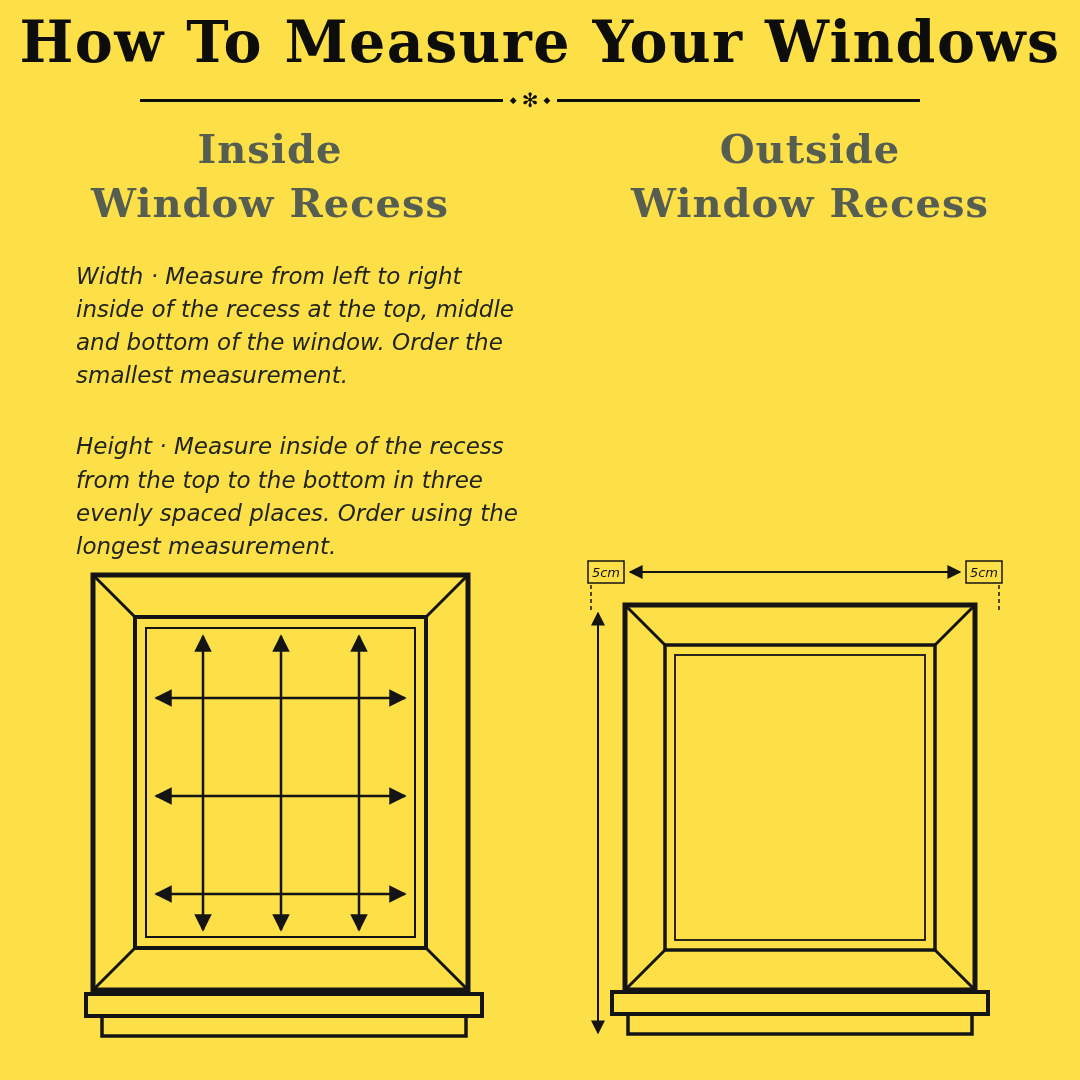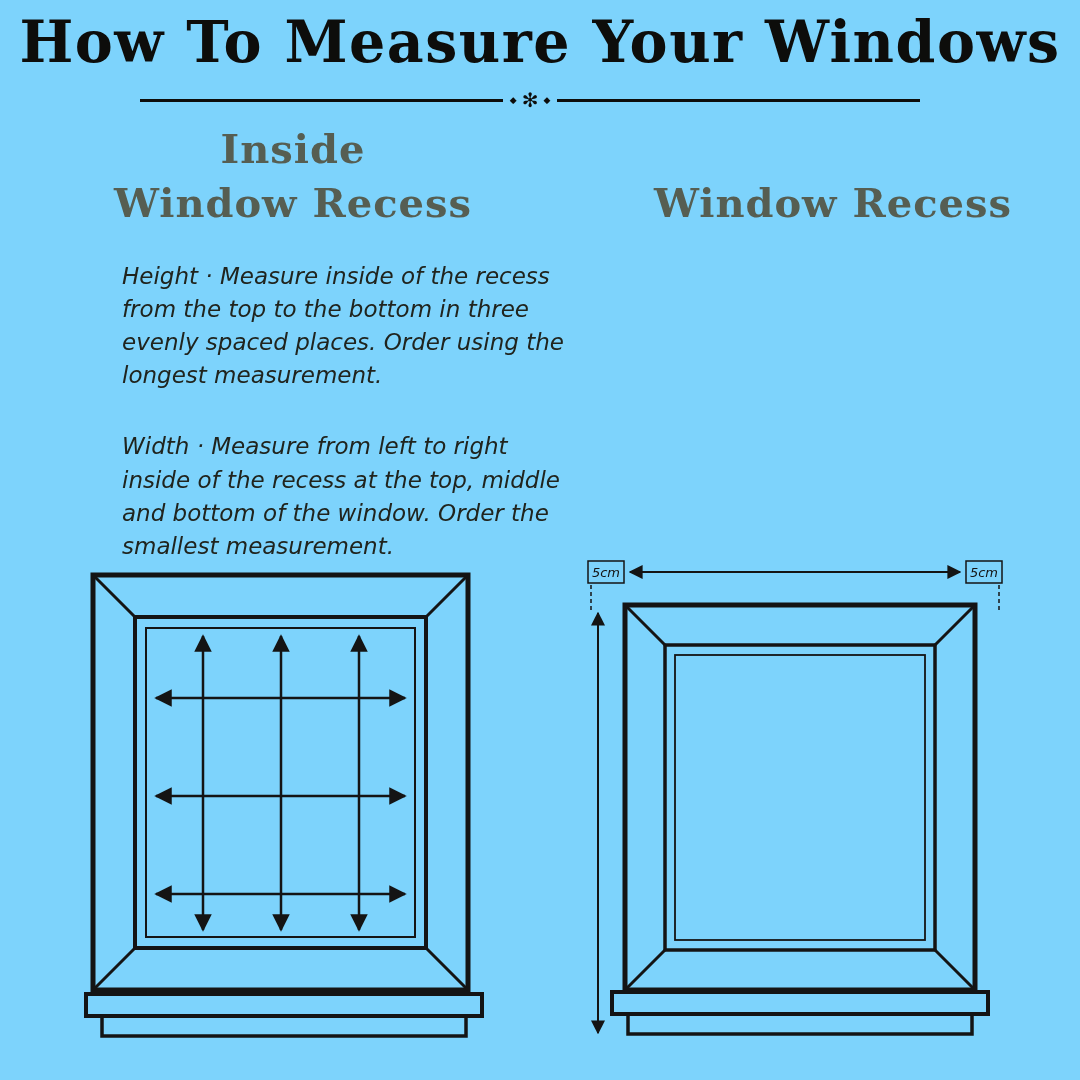--- a/index.html
+++ b/index.html
@@ -5,21 +5,21 @@
   * { margin:0; padding:0; box-sizing:border-box; }
   html,body { width:1080px; height:1080px; }
   body {
     background:#c6d1c0;
     font-family:"DejaVu Sans", sans-serif;
     color:#1d211c;
   }
   .poster {
     position:relative;
     width:1080px; height:1080px;
-    background:#7dd3fc;
+    background:#fde047;
     overflow:hidden;
   }
   .title {
     position:absolute; top:8px; left:0; width:100%;
     text-align:center;
     font-family:"DejaVu Serif", serif;
     font-weight:700;
     font-size:57px;
     letter-spacing:1.5px;
     color:#0d0d0b;
@@ -31,21 +31,21 @@
     color:#0d0d0b;
   }
   .divider .line { flex:1; height:0; border-top:3px solid #0d0d0b; }
   .divider .orn { display:flex; align-items:center; gap:5px; line-height:1; }
   .divider .orn .side { font-size:9px; }
   .divider .orn .center { font-size:20px; }
   .cols {
     position:absolute; top:122px; left:0; width:1080px;
     display:flex;
   }
-  .col { width:540px;padding-left:46px; }
+  .col { width:540px; }
   .col h2 {
     text-align:center;
     font-family:"DejaVu Serif", serif;
     font-weight:700;
     font-size:40px;
     line-height:1.35;
     letter-spacing:1px;
     color:#565e52;
   }
   .col .body {
@@ -84,27 +84,27 @@
     <span class="line"></span>
   </div>
 
   <div class="cols">
     <section class="col inside">
       <h2>
         <span>Inside</span><br>
         <span>Window Recess</span>
       </h2>
       <div class="body">
+        <p>Width · Measure from left to right inside of the recess at the top, middle and bottom of the window. Order the smallest measurement.</p>
         <p>Height · Measure inside of the recess from the top to the bottom in three evenly spaced places. Order using the longest measurement.</p>
-        <p>Width · Measure from left to right inside of the recess at the top, middle and bottom of the window. Order the smallest measurement.</p>
       </div>
     </section>
     <section class="col outside">
       <h2>
-        <br>
+        <span>Outside</span><br>
         <span>Window Recess</span>
       </h2>
       <div class="body">
       </div>
     </section>
   </div>
 
   <svg class="diagram" style="left:78px; top:570px;" width="420" height="470" viewBox="0 0 420 470">
     <defs>
       <marker id="ahL" viewBox="0 0 10 10" refX="9" refY="5" markerWidth="7" markerHeight="7" orient="auto-start-reverse">

